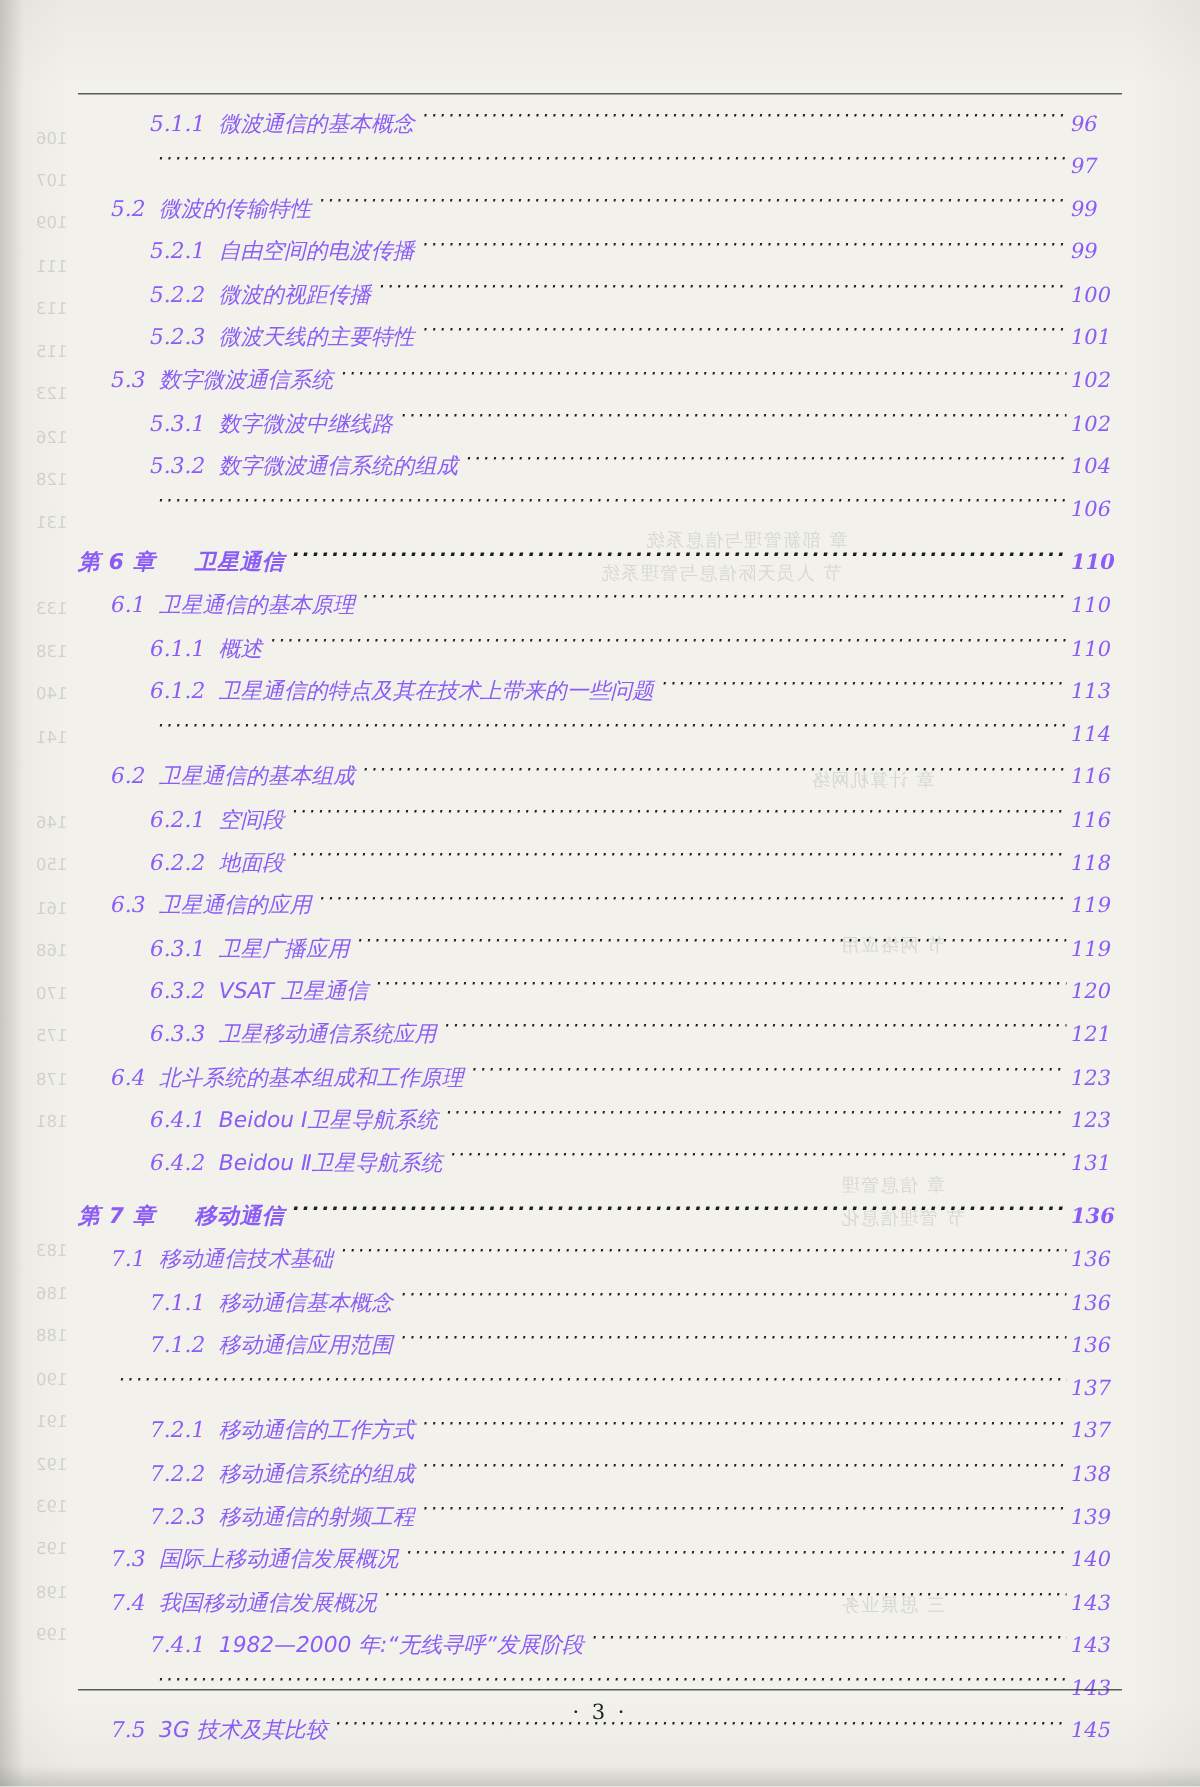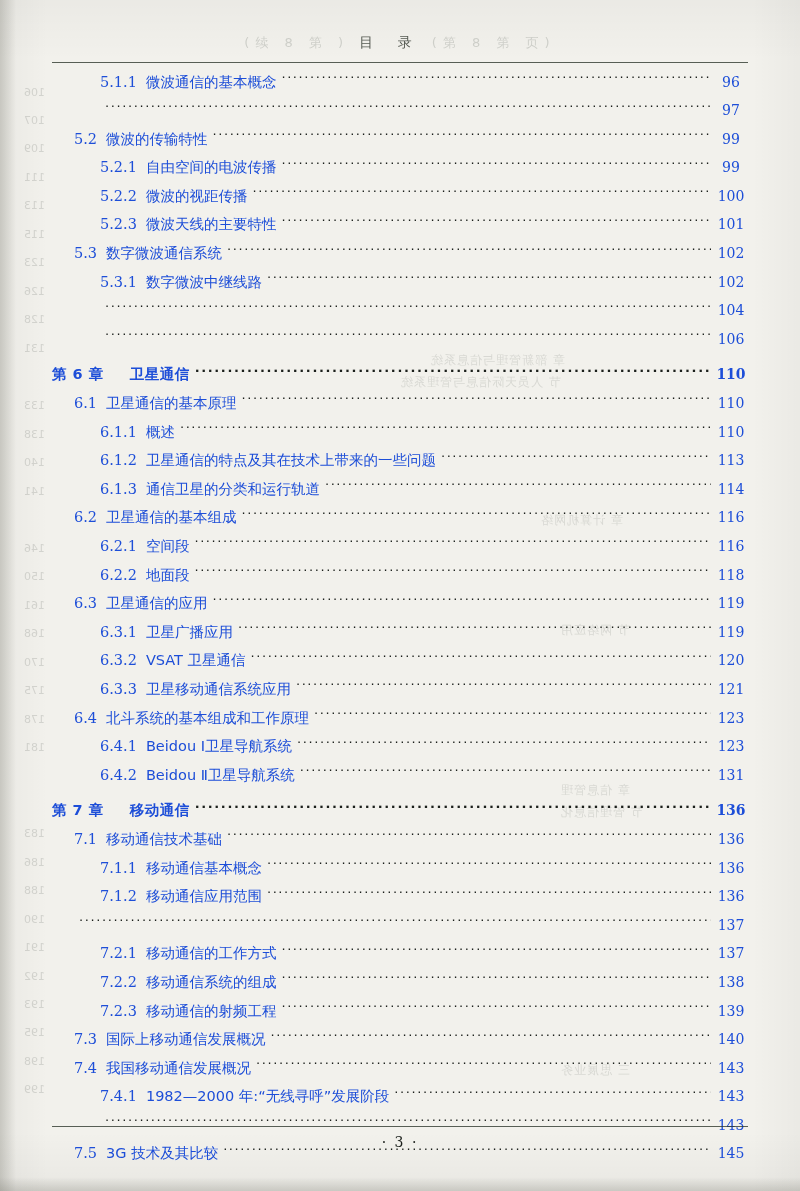--- a/index.html
+++ b/index.html
@@ -78,21 +78,22 @@
   }
   .rule-top { top: 62px; }
   .rule-bottom { top: 1126px; }
 
   .toc {
     position: absolute;
     left: 52px;
     top: 72px;
     width: 696px;
     font-size: 14.5px;
-    color: #1d4ed8;
+    color: #8b5cf6;
+    font-style: italic;
   }
 
   .entry {
     display: flex;
     align-items: baseline;
     height: 28.6px;
     white-space: nowrap;
   }
   .entry .lbl {
     flex: 0 0 auto;
@@ -109,21 +110,21 @@
     position: absolute;
     left: 0;
     bottom: 0.12em;
     letter-spacing: 1.6px;
     color: #1b1f1b;
     font-size: 13px;
   }
   .entry .pg {
     flex: 0 0 auto;
     width: 34px;
-    text-align: center;
+    text-align: left;
     font-family: "DejaVu Serif", "Liberation Serif", serif;
     font-size: 14px;
   }
 
   
   .lvl-chapter { padding-left: 0; font-weight: bold; margin-top: 7px; }
   .lvl-chapter .lbl { letter-spacing: 0.5px; }
   .lvl-chapter .chap-title { margin-left: 26px; }
   .lvl-1 { padding-left: 22px; }
   .lvl-2 { padding-left: 48px; }
@@ -198,25 +199,20 @@
       <div class="ghost-num" style="top: 884px;">188</div>
       <div class="ghost-num" style="top: 913px;">190</div>
       <div class="ghost-num" style="top: 941px;">191</div>
       <div class="ghost-num" style="top: 970px;">192</div>
       <div class="ghost-num" style="top: 998px;">193</div>
       <div class="ghost-num" style="top: 1026px;">195</div>
       <div class="ghost-num" style="top: 1055px;">198</div>
       <div class="ghost-num" style="top: 1083px;">199</div>
     </div>
 
-  <div class="header">
-    <span style="opacity:.45">(续 8 第 )</span>
-    <span class="hdr-main">目  录</span>
-    <span style="opacity:.45">(第 8 第 页)</span>
-  </div>
 
   <div class="rule rule-top"></div>
 
   <div class="toc" id="toc">
       <div class="entry lvl-2">
         <span class="lbl"><span class="num">5.1.1</span><span class="txt">微波通信的基本概念</span></span>
         <span class="leader"></span>
         <span class="pg">96</span>
       </div>
       <div class="entry lvl-2">
@@ -247,20 +243,21 @@
         <span class="lbl"><span class="num">5.3</span><span class="txt">数字微波通信系统</span></span>
         <span class="leader"></span>
         <span class="pg">102</span>
       </div>
       <div class="entry lvl-2">
         <span class="lbl"><span class="num">5.3.1</span><span class="txt">数字微波中继线路</span></span>
         <span class="leader"></span>
         <span class="pg">102</span>
       </div>
       <div class="entry lvl-2">
+        <span class="lbl"><span class="num">5.3.2</span><span class="txt">数字微波通信系统的组成</span></span>
         <span class="leader"></span>
         <span class="pg">104</span>
       </div>
       <div class="entry lvl-2">
         <span class="leader"></span>
         <span class="pg">106</span>
       </div>
       <div class="entry lvl-chapter">
         <span class="lbl"><span class="num">第 6 章</span><span class="chap-title">卫星通信</span></span>
         <span class="leader"></span>
@@ -275,21 +272,20 @@
         <span class="lbl"><span class="num">6.1.1</span><span class="txt">概述</span></span>
         <span class="leader"></span>
         <span class="pg">110</span>
       </div>
       <div class="entry lvl-2">
         <span class="lbl"><span class="num">6.1.2</span><span class="txt">卫星通信的特点及其在技术上带来的一些问题</span></span>
         <span class="leader"></span>
         <span class="pg">113</span>
       </div>
       <div class="entry lvl-2">
-        <span class="lbl"><span class="num">6.1.3</span><span class="txt">通信卫星的分类和运行轨道</span></span>
         <span class="leader"></span>
         <span class="pg">114</span>
       </div>
       <div class="entry lvl-1">
         <span class="lbl"><span class="num">6.2</span><span class="txt">卫星通信的基本组成</span></span>
         <span class="leader"></span>
         <span class="pg">116</span>
       </div>
       <div class="entry lvl-2">
         <span class="lbl"><span class="num">6.2.1</span><span class="txt">空间段</span></span>

